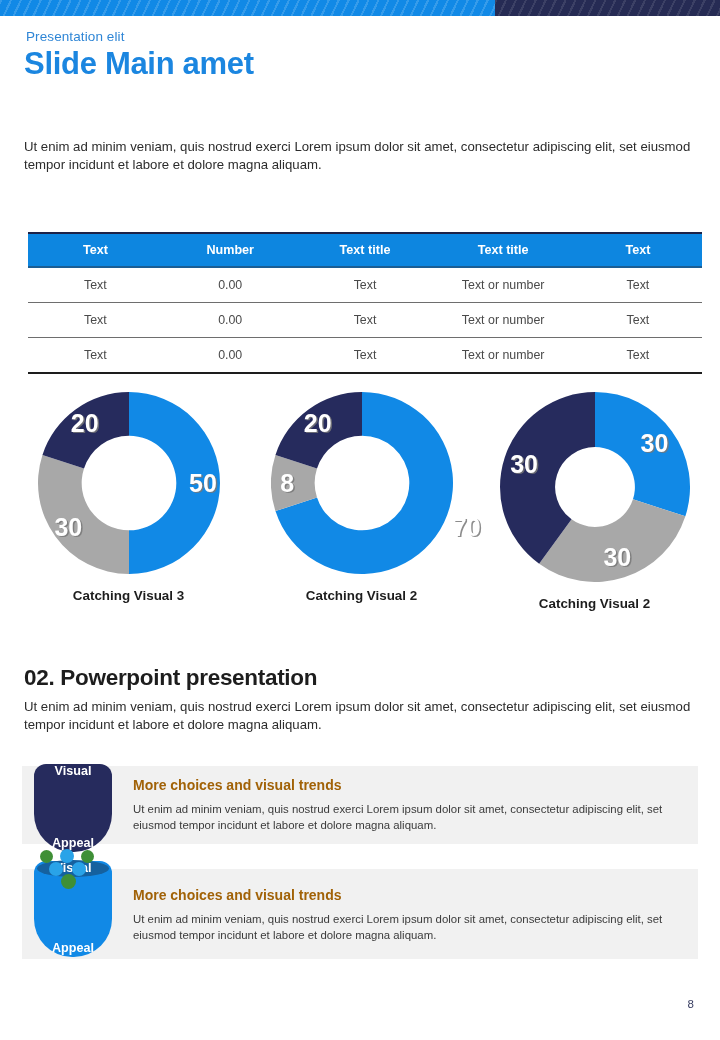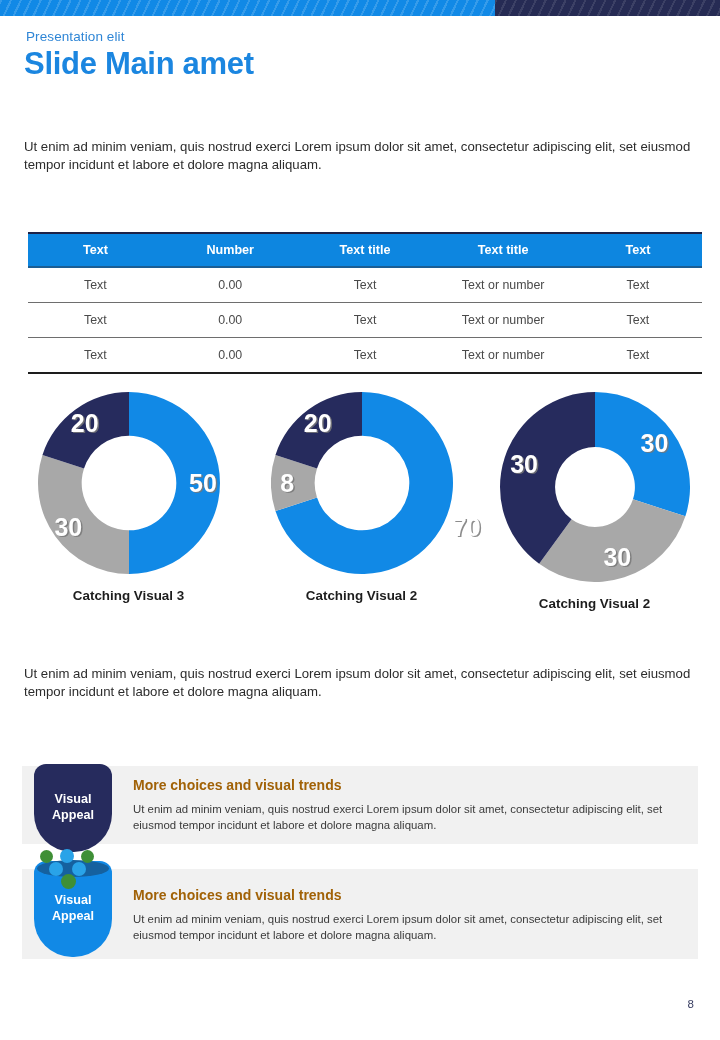--- a/index.html
+++ b/index.html
@@ -68,21 +68,21 @@
   .card .panel{
     position:absolute;left:0;top:0;right:0;height:78px;background:#f1f1f1;
   }
   .card .txt{position:absolute;left:111px;top:11px;right:16px;}
   .card h4{margin:0 0 8px 0;font-size:14px;font-weight:bold;color:#a16207;}
   .card p{margin:0;font-size:11.4px;line-height:1.42;color:#3a3a3a;}
 
   .badge{
     position:absolute;left:12px;width:78px;height:88px;
     border-radius:12px 12px 38px 38px;
-    display:flex;flex-direction:column;align-items:center;justify-content:center;
+    display:flex;flex-direction:column;align-items:center;justify-content:space-between;
     color:#fff;font-weight:bold;font-size:12.6px;line-height:1.25;text-align:center;
     z-index:3;
   }
   .badge.navy{background:#262b5d;top:-2px;}
   .badge.blue{background:#1189e6;top:-8px;}
   .badge .lip{
     position:absolute;top:-1px;left:3px;right:3px;height:17px;
     background:#15619f;border-radius:50%;
   }
   .badge .btext{position:relative;z-index:2;}
@@ -191,20 +191,21 @@
           </svg>
           <div class="dlabel" style="left: 154.917px; top: 51.4674px;">30</div>
           <div class="dlabel" style="left: 117.886px; top: 165.437px;">30</div>
           <div class="dlabel" style="left: 24.5629px; top: 72.1136px;">30</div>
         </div>
       <div class="caption">Catching Visual 2</div>
     </div>
   </div>
 
   <div class="sec" style="top:665px;">
+    <h3 class="sec-h">02. Powerpoint presentation</h3>
     <p class="sec-p">Ut enim ad minim veniam, quis nostrud exerci  Lorem ipsum dolor sit amet, consectetur adipiscing elit, set eiusmod tempor incidunt et labore et dolore magna aliquam.</p>
   </div>
 
   <div class="cards">
 
     <div class="card">
       <div class="panel"></div>
       <div class="badge navy">
         <span class="btext">Visual</span>
         <span class="btext">Appeal</span>

